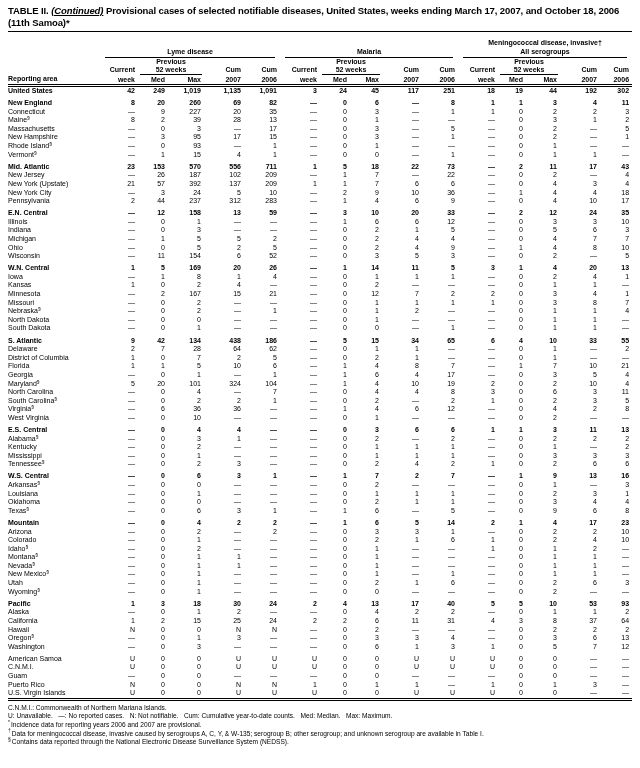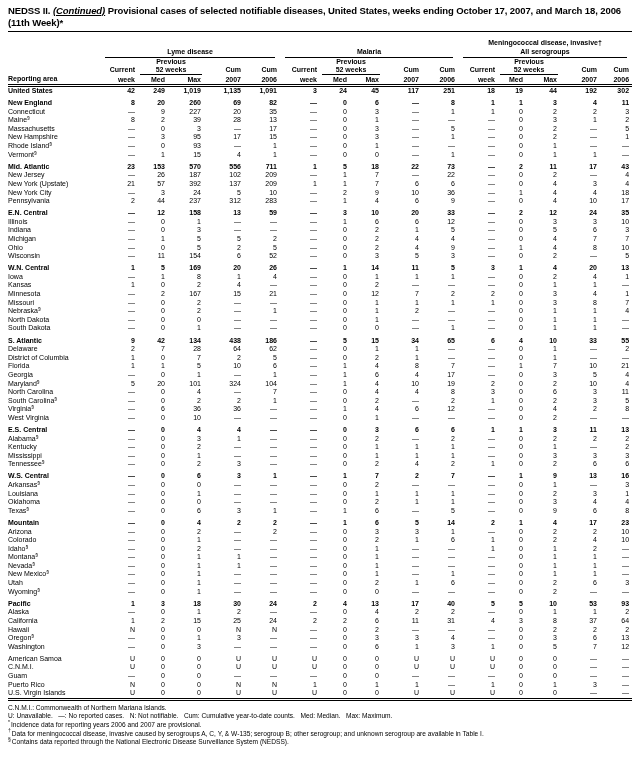--- a/index.html
+++ b/index.html
@@ -29,23 +29,23 @@
   .footnotes{margin-top:3px;font-size:6.6px;line-height:8.6px;}
   .fline span{white-space:pre-wrap;}
   .fline sup{font-size:5px;margin-right:1px;}
 </style>
 </head>
 <body>
 
 <div class="page">
 
   <div class="title">
-    <span>NEDSS II. </span><span class="cont">(Continued)</span><span> Provisional cases of selected notifiable diseases, United States, weeks ending October 17, 2007, and March 18, 2006</span>
+    <span>TABLE II. </span><span class="cont">(Continued)</span><span> Provisional cases of selected notifiable diseases, United States, weeks ending March 17, 2007, and October 18, 2006</span>
   </div>
-  <div class="title">(11th Week)*</div>
+  <div class="title">(11th Samoa)*</div>
   <div class="toprule"></div>
 
   <table>
     <colgroup>
       <col style="width:92px">
       <col style="width:38px">
         <col style="width:30px">
         <col style="width:36px">
         <col style="width:40px">
         <col style="width:36px">

